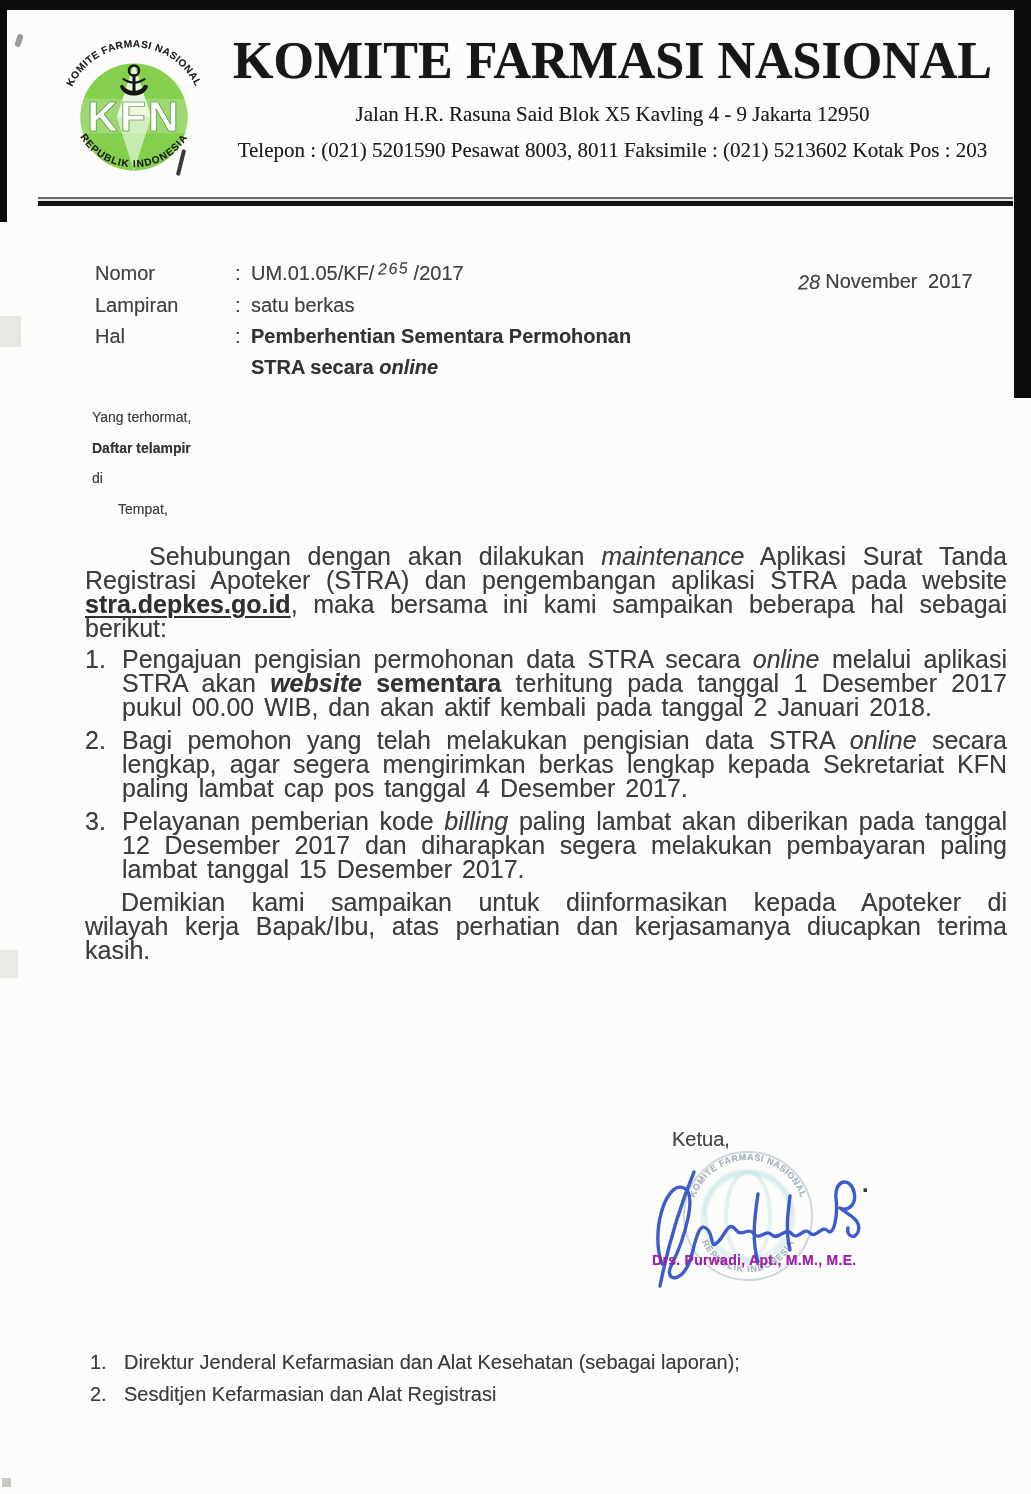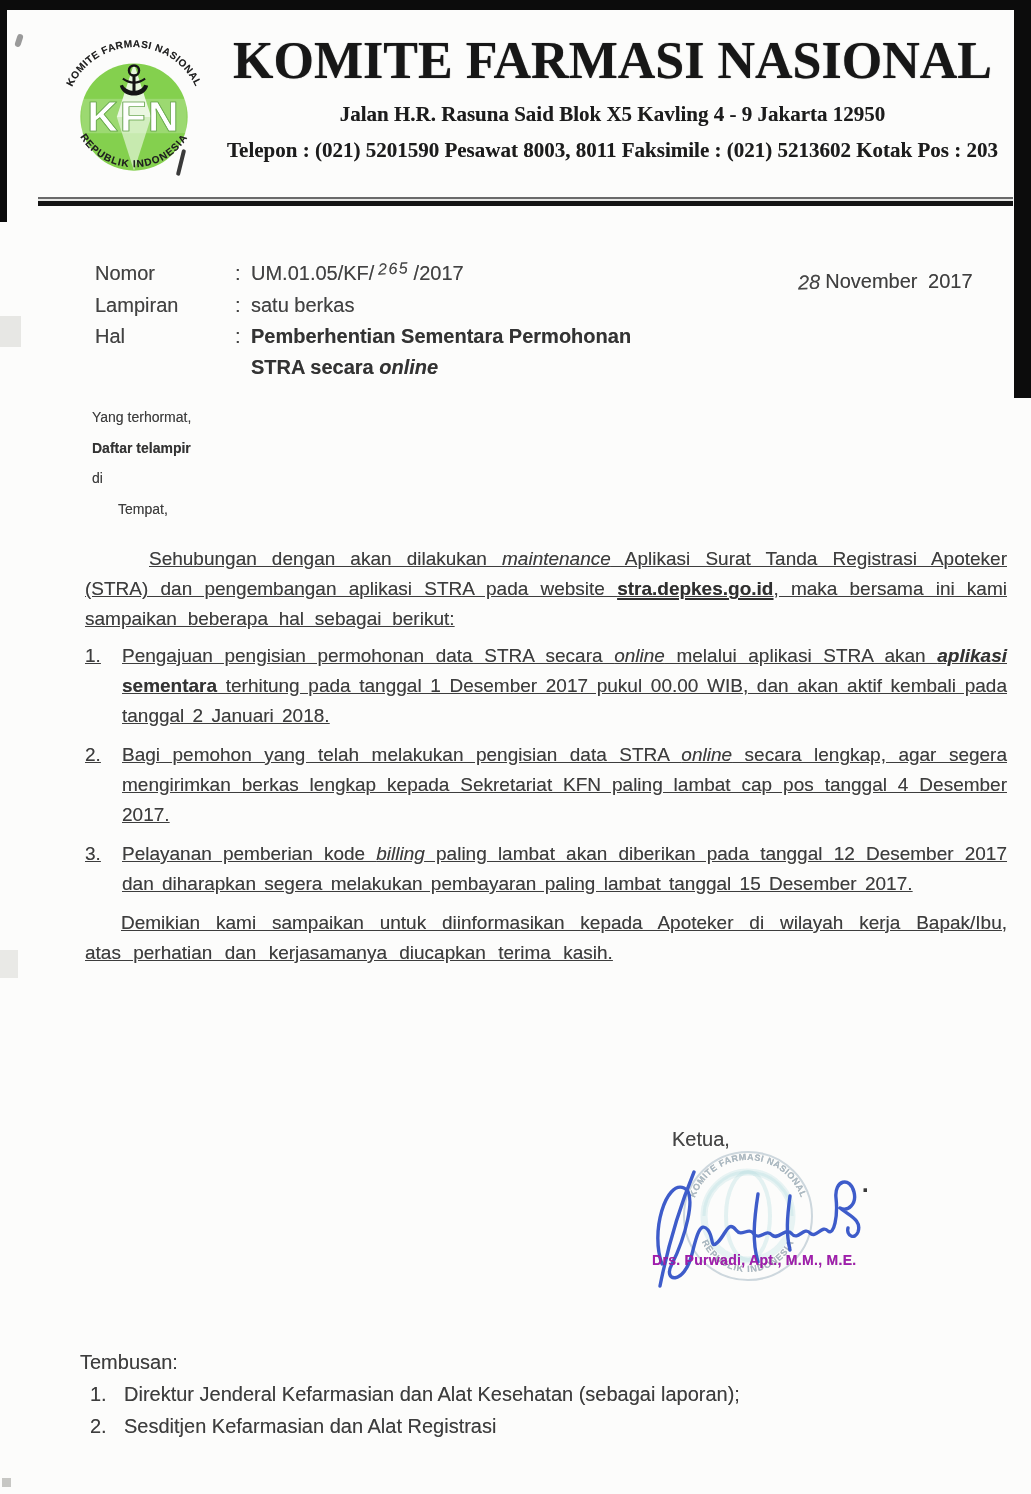--- a/index.html
+++ b/index.html
@@ -15,41 +15,41 @@
   .art-right{left:1014px;top:0;width:17px;height:398px;background:#0c0c0c;}
   .art-tick{left:16px;top:34px;width:6px;height:13px;border-radius:3px;background:#9a9a9a;transform:rotate(18deg);}
   .art-tick2{left:179px;top:149px;width:4px;height:27px;background:#3a3a3a;transform:rotate(14deg);border-radius:2px;}
   .art-sq1{left:0;top:316px;width:21px;height:31px;background:#e7e7e4;}
   .art-sq2{left:0;top:950px;width:18px;height:28px;background:#e9e9e6;}
   .art-bl{left:2px;top:1478px;width:9px;height:9px;background:#c7c7c4;}
   
   .logo{position:absolute;left:52px;top:28px;width:164px;height:170px;}
   .lh-text{position:absolute;left:210px;top:34px;width:805px;text-align:center;color:#171717;}
   .org{font-family:"Liberation Serif",serif;font-weight:700;font-size:52px;line-height:1.05;margin:0;white-space:nowrap;text-shadow:0 0 1px rgba(10,10,10,.55);}
-  .addr{font-family:"Liberation Serif",serif;font-weight:700;font-size:21px;margin-top:13px;white-space:nowrap;color:#1c1c1c;}
+  .addr{font-family:"Liberation Serif",serif;font-weight:400;font-size:21px;margin-top:13px;white-space:nowrap;color:#1c1c1c;}
   .addr2{margin-top:11px;}
   .rule{position:absolute;left:38px;top:197px;width:975px;height:9px;
     background:linear-gradient(to bottom,#6a6a6a 0,#6a6a6a 2px,#e8e8e6 2px,#e8e8e6 4px,#141414 4px,#141414 9px);}
   
   .meta{position:absolute;left:95px;top:258px;width:915px;font-size:20px;line-height:31px;color:#424242;}
   .mrow{display:flex;}
   .mlabel{width:140px;flex:none;}
   .mcolon{width:16px;flex:none;}
   .mval{flex:1;}
   .subject{font-weight:700;color:#333;}
   .hand{font-style:italic;color:#474747;display:inline-block;}
   .hand-num{font-size:16px;transform:translateY(-6px) rotate(-3deg);letter-spacing:1.5px;margin:0 4px;}
   .hand-day{font-size:20px;transform:translateY(1px) rotate(-2deg);margin-right:5px;}
   .date{position:absolute;left:703px;top:8px;font-size:20px;color:#3f3f3f;word-spacing:5px;white-space:nowrap;}
   
   .recipient{position:absolute;left:92px;top:402px;font-size:14px;line-height:30.5px;color:#3e3e3e;}
   .bold{font-weight:700;color:#333;}
   .indent1{padding-left:26px;}
   
-  .bodytext{position:absolute;left:85px;top:544px;width:922px;font-size:19px;line-height:30px;color:#3d3d3d;text-decoration:underline;}
+  .bodytext{position:absolute;left:85px;top:544px;width:922px;font-size:25px;line-height:24px;color:#3d3d3d;}
   .justify{text-align:justify;}
   .opening{margin:0;text-indent:64px;word-spacing:5.5px;}
   .em{font-style:italic;}
   .bi{font-weight:700;font-style:italic;color:#333;}
   .bseg{font-weight:700;color:#333;margin-top:13px;}
   .weblink{font-weight:700;color:#2f2f2f;text-decoration:underline;text-underline-offset:3px;text-decoration-thickness:2px;}
   .list{margin-top:7px;}
   .li{display:flex;margin-bottom:9px;}
   .num{width:37px;flex:none;}
   .litxt{flex:1;text-align:justify;word-spacing:3px;}
@@ -142,21 +142,21 @@
     <div>di</div>
     <div class="indent1">Tempat,</div>
   </section>
 
   <section class="bodytext">
     <p class="opening justify"><span>Sehubungan dengan akan dilakukan </span><span class="em">maintenance</span><span> Aplikasi Surat Tanda Registrasi Apoteker (STRA) dan pengembangan aplikasi STRA pada website </span><span class="weblink">stra.depkes.go.id</span><span>, maka bersama ini kami sampaikan beberapa hal sebagai berikut:</span></p>
 
     <div class="list">
       <div class="li">
         <span class="num">1.</span>
-        <div class="litxt"><span>Pengajuan pengisian permohonan data STRA secara </span><span class="em">online</span><span> melalui aplikasi STRA akan </span><span class="bi">aplikasi</span><span class="bseg"> sementara</span><span> terhitung pada tanggal 1 Desember 2017 pukul 00.00 WIB, dan akan aktif kembali pada tanggal 2 Januari 2018.</span></div>
+        <div class="litxt"><span>Pengajuan pengisian permohonan data STRA secara </span><span class="em">online</span><span> melalui aplikasi STRA akan </span><span class="bi">website</span><span class="bseg"> sementara</span><span> terhitung pada tanggal 1 Desember 2017 pukul 00.00 WIB, dan akan aktif kembali pada tanggal 2 Januari 2018.</span></div>
       </div>
       <div class="li">
         <span class="num">2.</span>
         <div class="litxt"><span>Bagi pemohon yang telah melakukan pengisian data STRA </span><span class="em">online</span><span> secara lengkap, agar segera mengirimkan berkas lengkap kepada Sekretariat KFN paling lambat cap pos tanggal 4 Desember 2017.</span></div>
       </div>
       <div class="li">
         <span class="num">3.</span>
         <div class="litxt"><span>Pelayanan pemberian kode </span><span class="em">billing</span><span> paling lambat akan diberikan pada tanggal 12 Desember 2017 dan diharapkan segera melakukan pembayaran paling lambat tanggal 15 Desember 2017.</span></div>
       </div>
     </div>
@@ -188,21 +188,20 @@
         <path d="M54,36 C40,70 28,110 20,150" stroke="#2e4fc6"></path>
         <path d="M118,58 C114,84 112,106 118,126" stroke="#2e4fc6"></path>
         <path d="M150,60 C147,82 146,98 150,114" stroke="#2e4fc6"></path>
       </g>
     </svg>
     <div class="period">.</div>
     <div class="signame">Drs. Purwadi, Apt., M.M., M.E.</div>
   </section>
 
   <section class="footer">
-    <div>Tembusan:</div>
     <div class="f-row">
       <span class="f-num">1.</span>
       <span>Direktur Jenderal Kefarmasian dan Alat Kesehatan (sebagai laporan);</span>
     </div>
     <div class="f-row">
       <span class="f-num">2.</span>
       <span>Sesditjen Kefarmasian dan Alat Registrasi</span>
     </div>
   </section>
 

